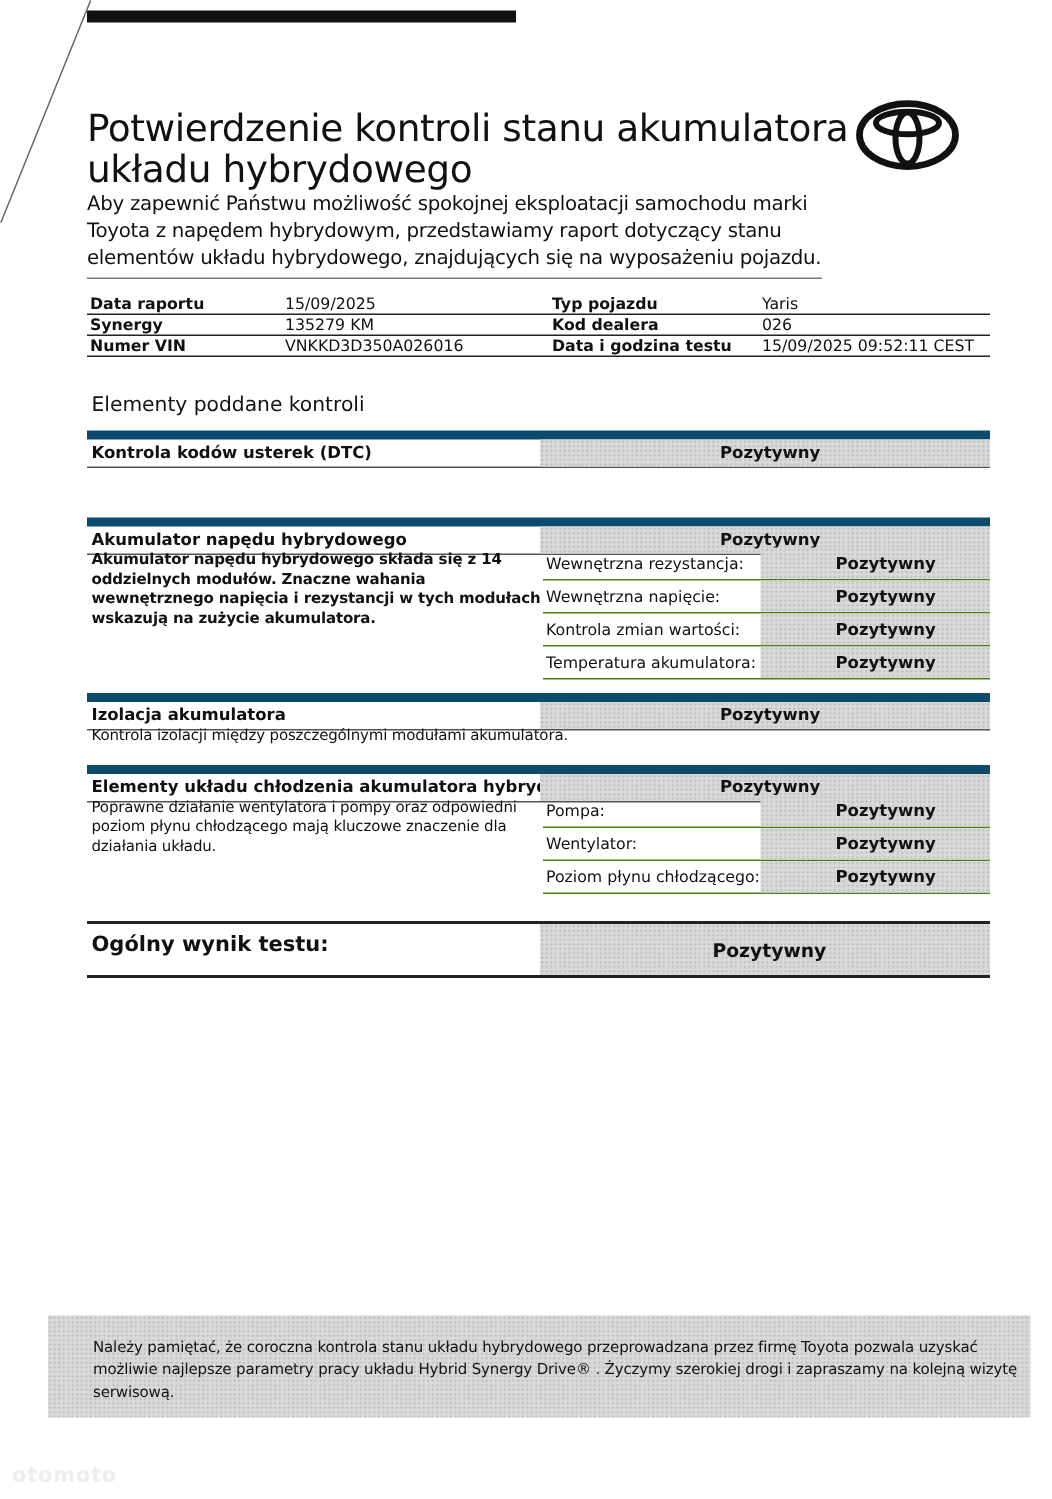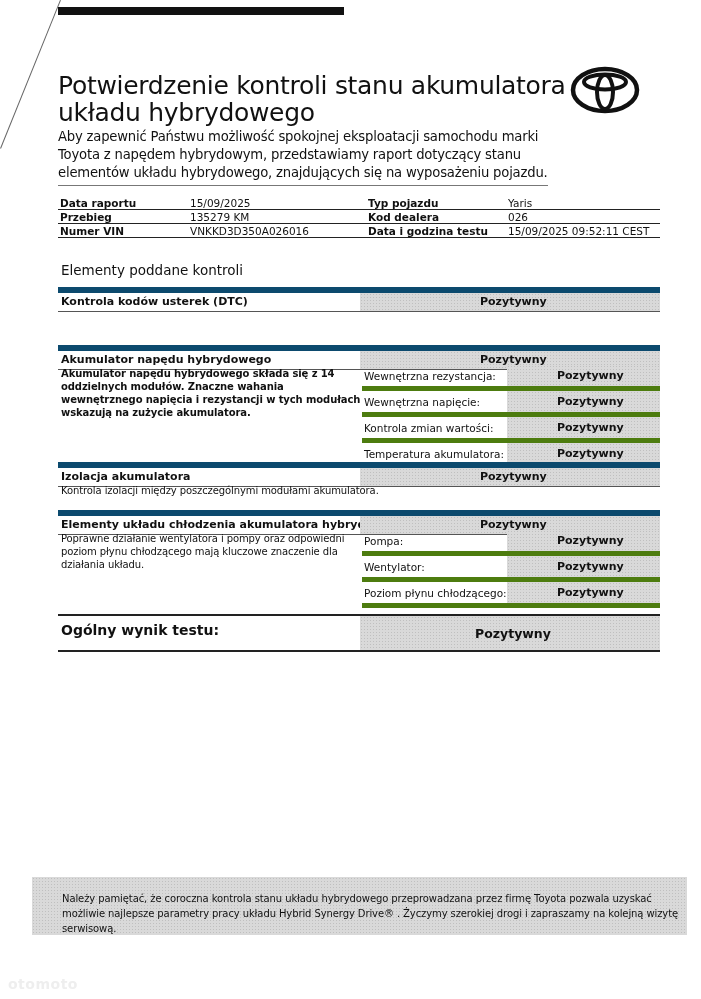--- a/index.html
+++ b/index.html
@@ -33,31 +33,31 @@
   .block-head .name { position: absolute; left: 3px; top: 2px; font-size: 11px; font-weight: bold; }
   .shade {
     background-color: #d9d9d9;
     background-image: radial-gradient(rgba(0,0,0,0.12) 0.6px, transparent 0.8px);
     background-size: 3px 3px;
   }
   .block-head .res { position: absolute; left: 302px; right: 0; top: 0; bottom: 0; }
   .block-head .res span { position: absolute; left: 120px; top: 2px; font-size: 11px; font-weight: bold; }
   .desc { position: absolute; left: 3px; font-size: 10px; line-height: 13px; width: 300px; letter-spacing: -0.1px; }
   .sub { position: absolute; left: 304px; width: 298px; }
-  .sub-row { position: relative; height: 21px; border-bottom: 5px solid #4d7c0f; }
+  .sub-row { position: relative; height: 21px; border-bottom: 1px solid #4d7c0f; }
   .sub-row .k { position: absolute; left: 2px; top: 5px; font-size: 10.5px; }
   .sub-row .v { position: absolute; left: 145px; right: 0; top: 0; bottom: 0; }
   .sub-row .v span { position: absolute; left: 50px; top: 4px; font-size: 11px; font-weight: bold; }
 
   .overall { left: 58px; top: 614px; width: 602px; height: 34px; border-top: 2px solid #222; border-bottom: 2px solid #222; }
   .overall .name { position: absolute; left: 3px; top: 6px; font-size: 14px; font-weight: bold; }
   .overall .res { position: absolute; left: 302px; right: 0; top: 0; bottom: 0; }
   .overall .res span { position: absolute; left: 115px; top: 10px; font-size: 12.5px; font-weight: bold; }
 
-  .footer-box { left: 32px; top: 877px; width: 655px; height: 58px; }
+  .footer-box { left: 32px; top: 877px; width: 655px; height: 68px; }
   .footer-text { position: absolute; left: 30px; top: 14px; width: 620px; font-size: 10px; line-height: 15px; letter-spacing: -0.1px; }
   .watermark { left: 8px; top: 976px; font-size: 14px; color: #eee; font-weight: bold; letter-spacing: 0.5px; }
 </style>
 </head>
 <body>
 
 <div class="abs topbar"></div>
 <div class="abs diag"></div>
 
 <div class="abs title">
@@ -79,21 +79,21 @@
 <div class="abs info">
   <table>
     <tbody>
         <tr>
       <td class="lbl c1">Data raportu</td>
       <td class="c2">15/09/2025</td>
       <td class="lbl c3">Typ pojazdu</td>
       <td>Yaris</td>
     </tr>
     <tr>
-      <td class="lbl c1">Przebieg</td>
+      <td class="lbl c1">Synergy</td>
       <td class="c2">135279 KM</td>
       <td class="lbl c3">Kod dealera</td>
       <td>026</td>
     </tr>
     <tr>
       <td class="lbl c1">Numer VIN</td>
       <td class="c2">VNKKD3D350A026016</td>
       <td class="lbl c3">Data i godzina testu</td>
       <td>15/09/2025 09:52:11 CEST</td>
     </tr>

